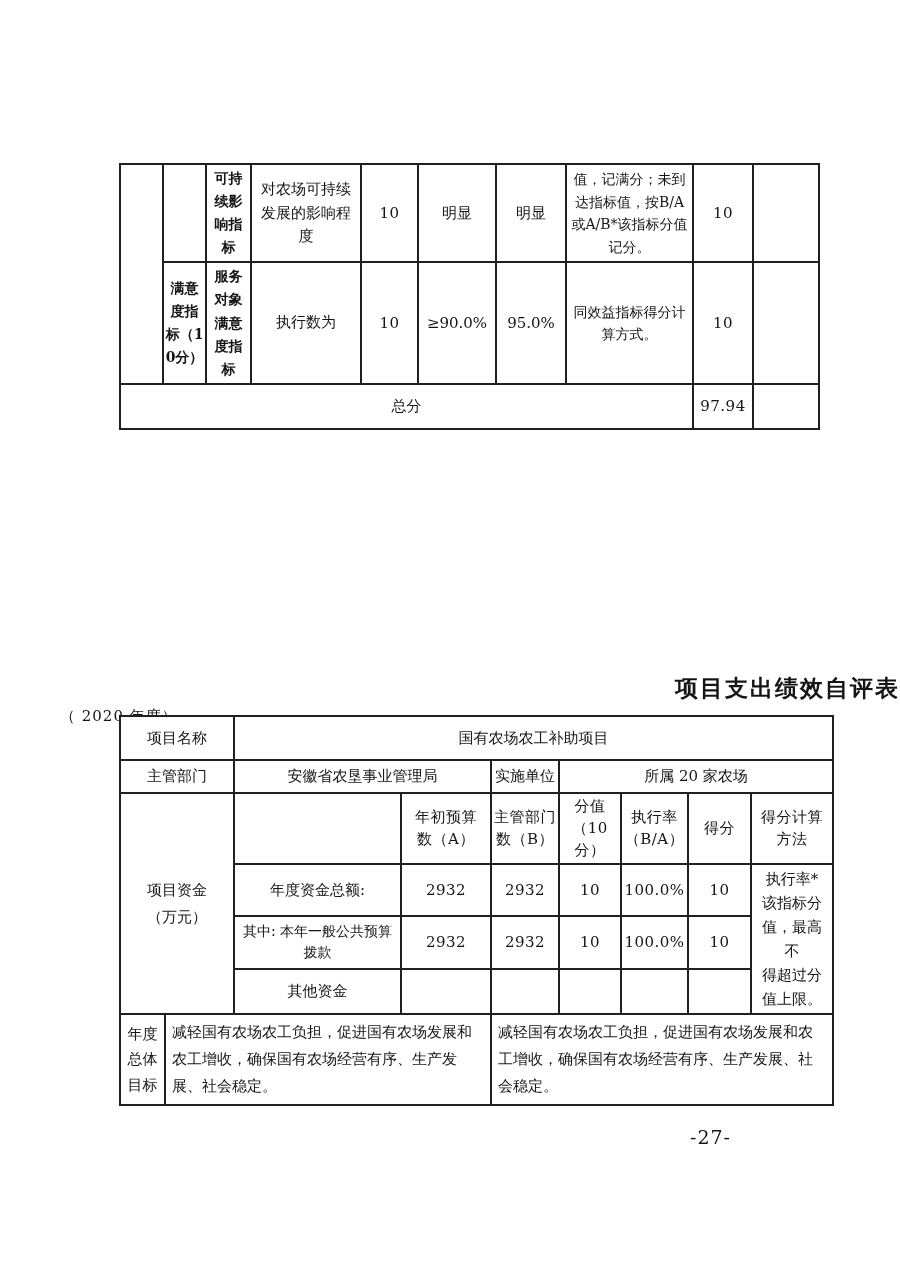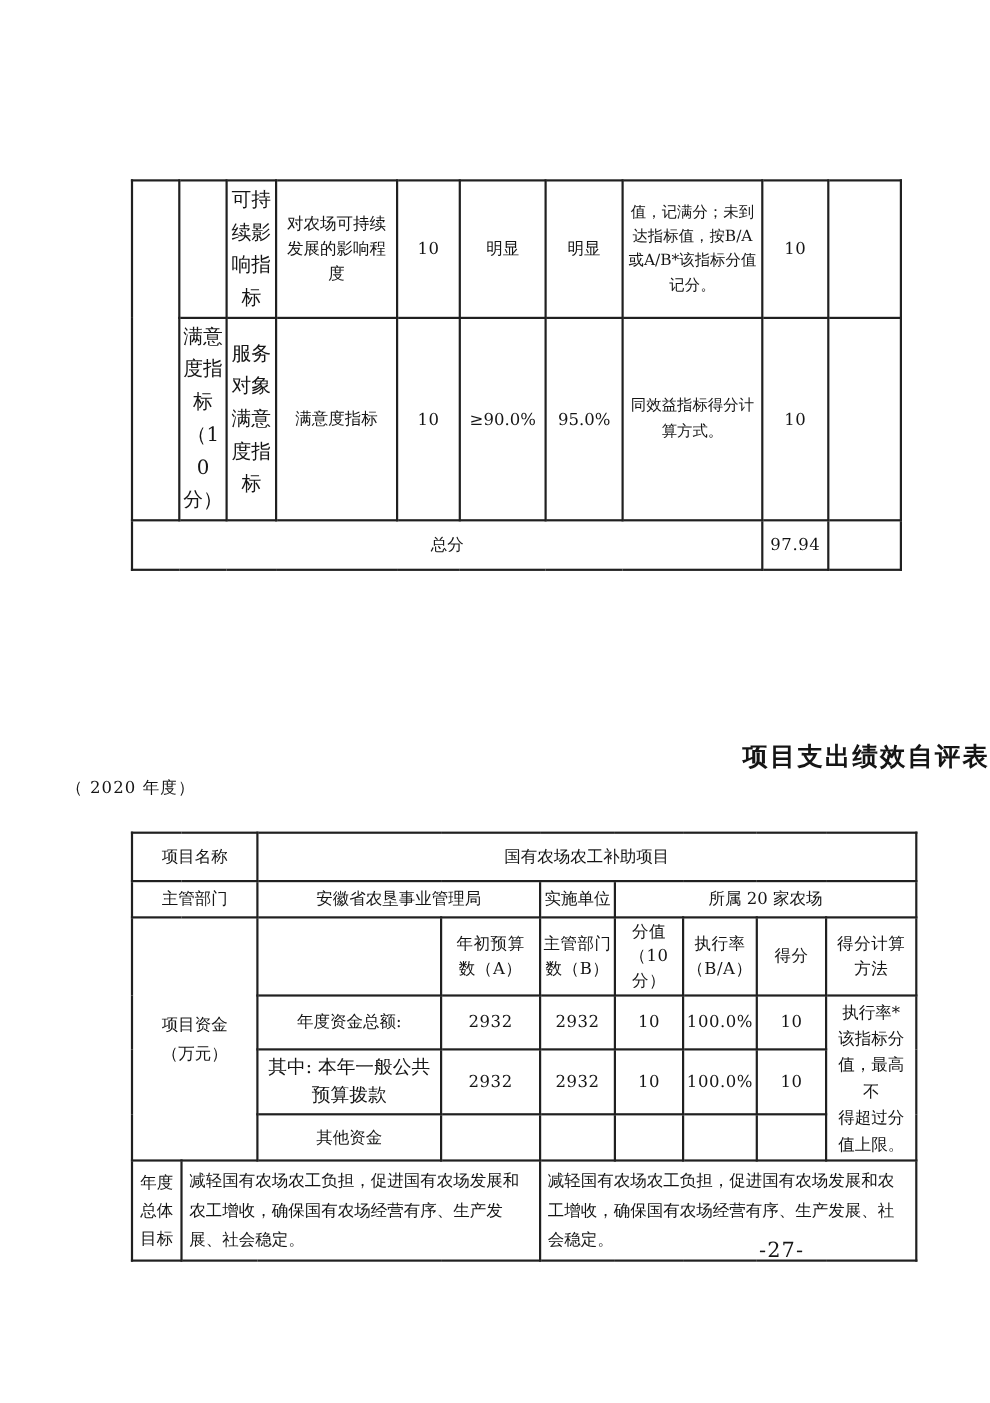--- a/index.html
+++ b/index.html
@@ -8,41 +8,41 @@
     font-family:"DejaVu Serif","Liberation Serif",serif;color:#151515;
     overflow:hidden;margin:0 auto;
   }
   table{border-collapse:collapse;table-layout:fixed;position:absolute;background:#fff;}
   td{
     border:2px solid #202020;text-align:center;vertical-align:middle;
     padding:2px;font-size:15px;line-height:1.5;overflow:hidden;
   }
   
   .t1{left:119px;top:163px;width:699px;}
-  .vtext{word-break:break-all;font-size:18px;line-height:1.65;padding:2px 1px;}
+  .vtext{word-break:break-all;font-size:14px;line-height:1.65;padding:2px 1px;font-weight:bold;}
   .wrap{word-break:break-all;line-height:1.55;}
   .method{font-size:14px;word-break:break-all;line-height:1.6;padding:2px 4px;}
   
   .para{
     position:absolute;left:119px;top:466px;width:676px;
     font-size:21px;line-height:46px;text-indent:44px;text-align:justify;
     letter-spacing:0.2px;
   }
   
   .doc-title{
     position:absolute;left:60px;top:673px;width:840px;text-align:right;
     font-family:"DejaVu Sans","Liberation Sans",sans-serif;
     font-weight:bold;font-size:23px;letter-spacing:2px;line-height:30px;
   }
   .doc-subtitle{
     position:absolute;left:60px;top:707px;width:840px;text-align:left;
     font-size:15px;letter-spacing:1px;
   }
   
-  .t2{left:119px;top:756px;width:713px;}
+  .t2{left:119px;top:715px;width:713px;}
   .t2 td{font-size:15px;}
   .hdr{font-size:14px;line-height:1.45;letter-spacing:0.5px;}
   .pre{white-space:pre-line;}
   .goal{font-size:15px;line-height:1.8;padding:4px 6px;text-align:left;}
   .goal-label{word-break:break-all;font-size:14px;line-height:1.7;padding:2px 1px;}
   .funds-label{white-space:pre-line;line-height:1.8;border-radius:20px;}
   .num{letter-spacing:0.5px;}
   
   .page-number{
     position:absolute;left:690px;top:1126px;width:120px;text-align:left;
@@ -76,21 +76,21 @@
       <td class="num">10</td>
       <td>明显</td>
       <td>明显</td>
       <td class="method">值，记满分；未到达指标值，按B/A或A/B*该指标分值记分。</td>
       <td class="num">10</td>
       <td></td>
     </tr>
     <tr style="height:112px">
       <td class="vtext">满意度指标（10分）</td>
       <td class="vtext">服务对象满意度指标</td>
-      <td class="wrap">满意度指标</td>
+      <td class="wrap">执行数为</td>
       <td class="num">10</td>
       <td>≥90.0%</td>
       <td>95.0%</td>
       <td class="method">同效益指标得分计算方式。</td>
       <td class="num">10</td>
       <td></td>
     </tr>
     <tr style="height:45px">
       <td colspan="8">总分</td>
       <td class="num">97.94</td>
@@ -148,21 +148,21 @@
       <td class="num">10</td>
       <td class="num">100.0%</td>
       <td class="num">10</td>
       <td rowspan="3" class="method pre">执行率*
 该指标分
 值，最高不
 得超过分
 值上限。</td>
     </tr>
     <tr style="height:49px">
-      <td class="wrap" style="font-size:17px">其中: 本年一般公共预算拨款</td>
+      <td class="wrap" style="font-size:14px">其中: 本年一般公共预算拨款</td>
       <td class="num">2932</td>
       <td class="num">2932</td>
       <td class="num">10</td>
       <td class="num">100.0%</td>
       <td class="num">10</td>
     </tr>
     <tr style="height:42px">
       <td>其他资金</td>
       <td></td>
       <td></td>

